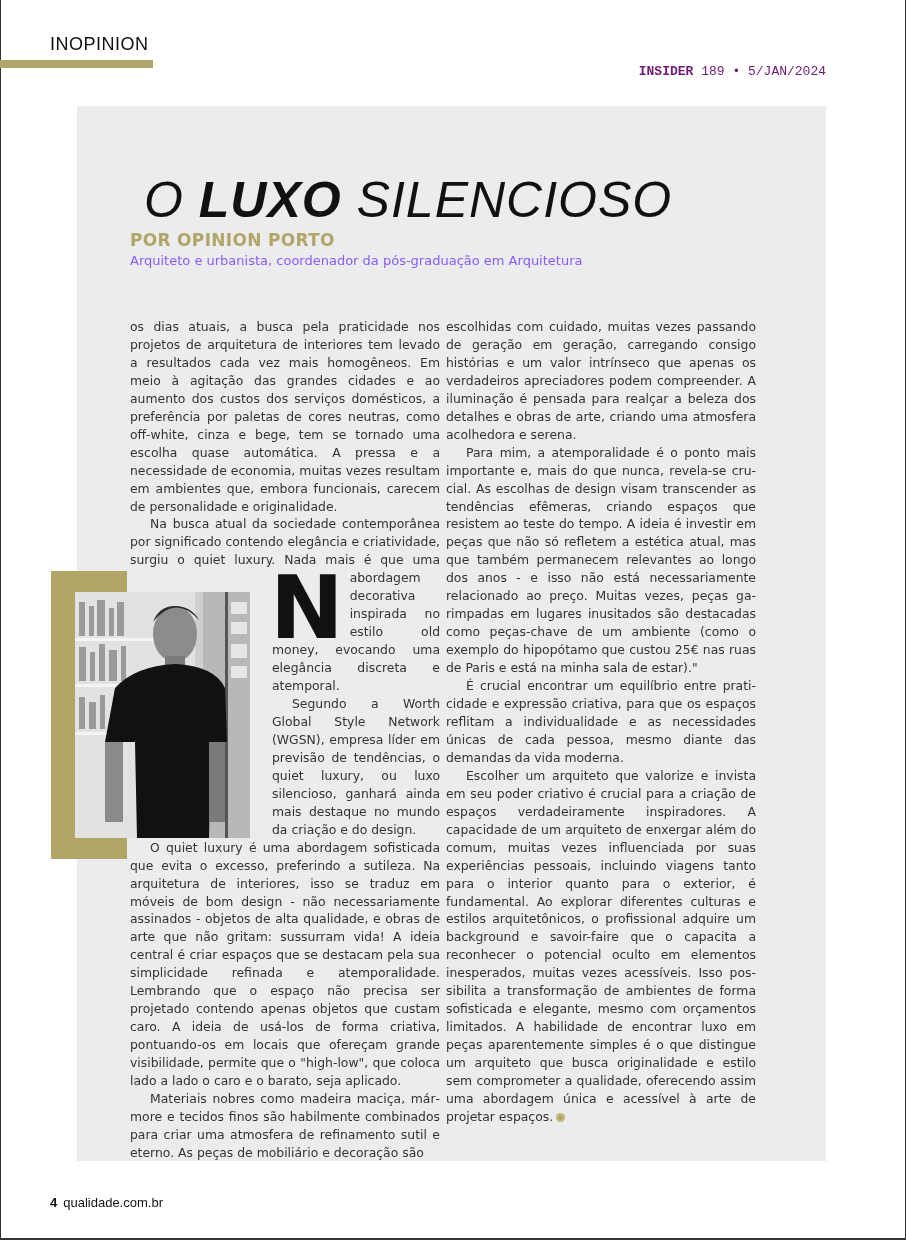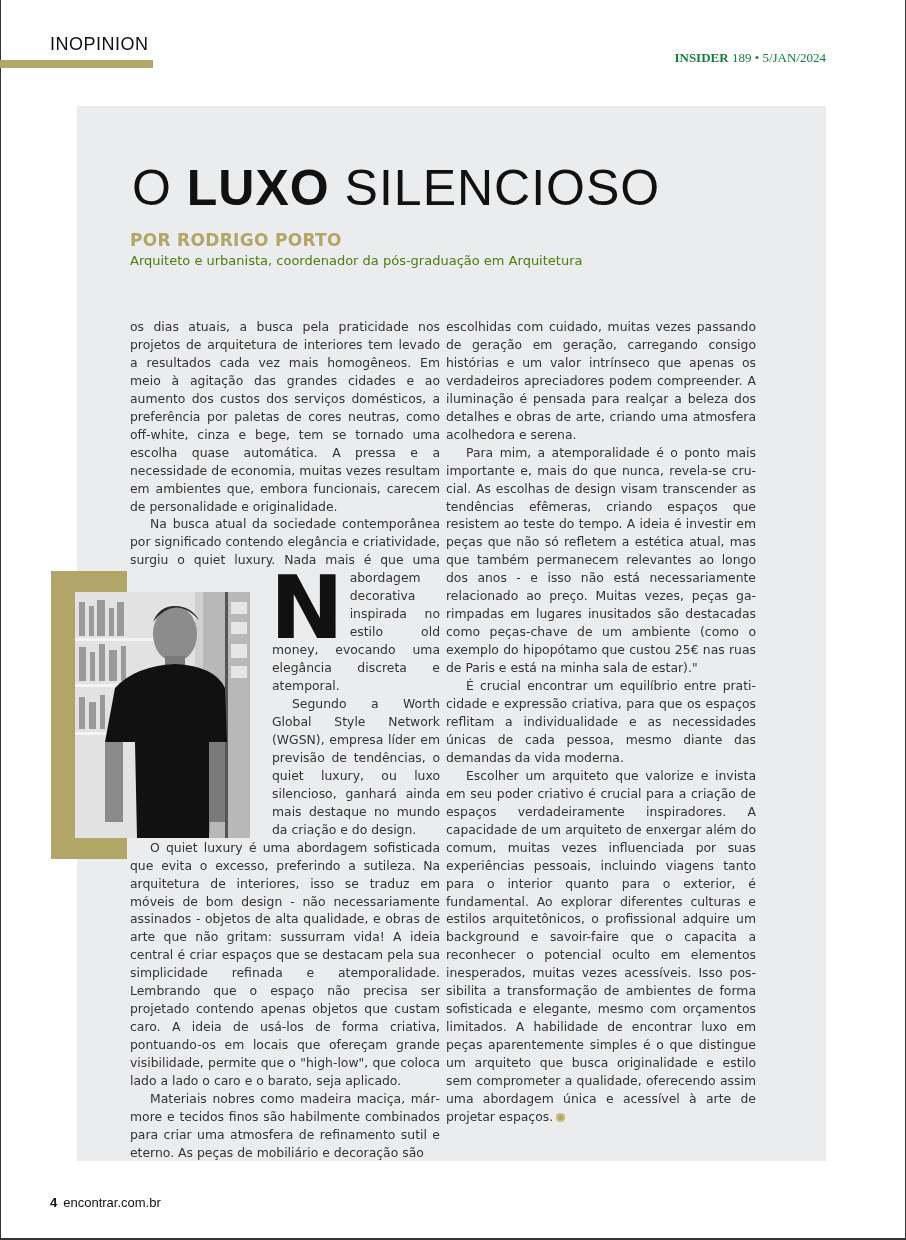--- a/index.html
+++ b/index.html
@@ -13,38 +13,38 @@
     pointer-events: none;
   }
   .section-label {
     position: absolute; left: 50px; top: 34px; font-size: 18px; letter-spacing: 0.5px;
     font-family: "Liberation Sans", sans-serif; color: #111;
   }
   .section-label b { font-weight: 400; }
   .section-label span.light { font-weight: 400; }
   .gold-bar { position: absolute; left: 0; top: 60px; width: 153px; height: 8px; background: #b1a567; }
   .issue-info {
-    position: absolute; right: 80px; top: 50px; font-size: 13px; font-family: Liberation Serif, serif; color: #15803d;
+    position: absolute; right: 80px; top: 64px; font-size: 13px; font-family: Liberation Mono, monospace; color: #701a75;
   }
   .issue-info b { font-weight: 700; }
   .panel {
     position: absolute; left: 77px; top: 106px; width: 749px; height: 1055px; background: #ebecee;
   }
   .title {
     position: absolute; left: 132px; top: 158px; font-size: 50px; line-height: 60px;
     font-family: "Liberation Sans", sans-serif; font-weight: 300; color: #111; letter-spacing: 1px; white-space: nowrap;
   }
   .title .thin { font-weight: 400; -webkit-text-stroke: 0; color: #111; }
   .title .bold { font-weight: 700; }
   .byline {
     position: absolute; left: 130px; top: 230px; font-size: 17px; font-weight: 700; color: #b1a567;
     font-family: "DejaVu Sans", sans-serif; letter-spacing: 0.3px;
   }
   .bio {
-    position: absolute; left: 130px; top: 251px; width: 480px; font-size: 13px; line-height: 20px; color: #4d7c0f;
+    position: absolute; left: 130px; top: 251px; width: 480px; font-size: 13px; line-height: 20px; color: #8b5cf6;
     font-family: "DejaVu Sans", sans-serif;
   }
   .col {
     position: absolute; top: 318px; width: 310px; font-size: 12.4px; line-height: 17.95px; color: #333;
     font-family: "DejaVu Sans", sans-serif; text-align: justify; hyphens: manual;
   }
   .col p { margin: 0; text-indent: 20px; }
   .col p.first { text-indent: 0; }
   .col-left { left: 130px; }
   .col-right { left: 446px; }
@@ -69,23 +69,23 @@
 
 <div class="page-border"></div>
 
 <div class="section-label"><b>IN</b><span class="light">OPINION</span></div>
 <div class="gold-bar"></div>
 
 <div class="issue-info"><b>INSIDER</b> <span>189 • 5/JAN/2024</span></div>
 
 <div class="panel"></div>
 
-<h1 class="title" style="margin:0;"><span class="thin">O </span><span class="bold">LUXO</span><span class="thin"> SILENCIOSO</span></h1>
+<h1 class="title" style="margin:12px;font-style:italic;"><span class="thin">O </span><span class="bold">LUXO</span><span class="thin"> SILENCIOSO</span></h1>
 
-<div class="byline">POR RODRIGO PORTO</div>
+<div class="byline">POR OPINION PORTO</div>
 <div class="bio">
   <div>Arquiteto e urbanista, coordenador da pós-graduação em Arquitetura</div>
 </div>
 
 <div class="col col-left">
     <div style="float: left; width: 0px; height: 253px;"></div>
     <div style="float: left; width: 142px; height: 256px; margin: 0px; clear: left;"></div>
   <p class="first"><span class="dropcap">N</span><span>os dias atuais, a busca pela praticidade nos projetos de arquitetura de interiores tem levado a resultados cada vez mais homogêneos. Em meio à agitação das grandes cidades e ao aumento dos custos dos serviços domésticos, a preferência por paletas de cores neutras, como off-white, cinza e bege, tem se tornado uma escolha quase automática. A pressa e a necessidade de economia, muitas vezes resultam em ambientes que, embora fun­cionais, carecem de personalidade e originalidade.</span></p>
   <p><span class="float-spacer" style="height:0;width:0;margin:0;"></span><span>Na busca atual da sociedade contemporânea por significado contendo elegância e criativida­de, surgiu o quiet luxury. Nada mais é que uma abordagem decorativa ins­pirada no estilo old money, evocando uma elegância discreta e atemporal.</span></p>
   <p><span>Segundo a Worth Global Style Network (WGSN), em­presa líder em previsão de tendências, o quiet luxury, ou luxo silencioso, ganhará ainda mais destaque no mundo da criação e do design.</span></p>
@@ -133,13 +133,13 @@
   </svg>
 </div>
 
 <div class="col col-right">
   <p class="first"><span>escolhidas com cuidado, muitas vezes passando de geração em geração, carregando consigo histórias e um valor intrínseco que apenas os verdadeiros apreciadores podem compreender. A iluminação é pensada para realçar a beleza dos detalhes e obras de arte, criando uma atmosfera acolhedora e serena.</span></p>
   <p><span>Para mim, a atemporalidade é o ponto mais importante e, mais do que nunca, revela-se cru­cial. As escolhas de design visam transcender as tendências efêmeras, criando espaços que resistem ao teste do tempo. A ideia é investir em peças que não só refletem a estética atual, mas que também permanecem relevantes ao longo dos anos - e isso não está necessariamente relacionado ao preço. Muitas vezes, peças ga­rimpadas em lugares inusitados são destacadas como peças-chave de um ambiente (como o exemplo do hipopótamo que custou 25€ nas ruas de Paris e está na minha sala de estar)."</span></p>
   <p><span>É crucial encontrar um equilíbrio entre prati­cidade e expressão criativa, para que os espaços reflitam a individualidade e as necessidades únicas de cada pessoa, mesmo diante das demandas da vida moderna.</span></p>
   <p><span>Escolher um arquiteto que valorize e invista em seu poder criativo é crucial para a criação de espaços verdadeiramente inspiradores. A capacidade de um arquiteto de enxergar além do comum, muitas vezes influenciada por suas experiências pessoais, incluindo viagens tanto para o interior quanto para o exterior, é fundamental. Ao explorar diferentes culturas e estilos arquitetônicos, o profissional adquire um background e savoir-faire que o capacita a reconhecer o potencial oculto em elementos inesperados, muitas vezes acessíveis. Isso pos­sibilita a transformação de ambientes de forma sofisticada e elegante, mesmo com orçamentos limitados. A habilidade de encontrar luxo em peças aparentemente simples é o que distingue um arquiteto que busca originalidade e estilo sem comprometer a qualidade, oferecendo assim uma abordagem única e acessível à arte de projetar espaços.</span><span class="end-mark"></span></p>
 </div>
 
-<div class="footer"><b>4</b><span>encontrar.com.br</span></div>
+<div class="footer"><b>4</b><span>qualidade.com.br</span></div>
 
 </body></html>

